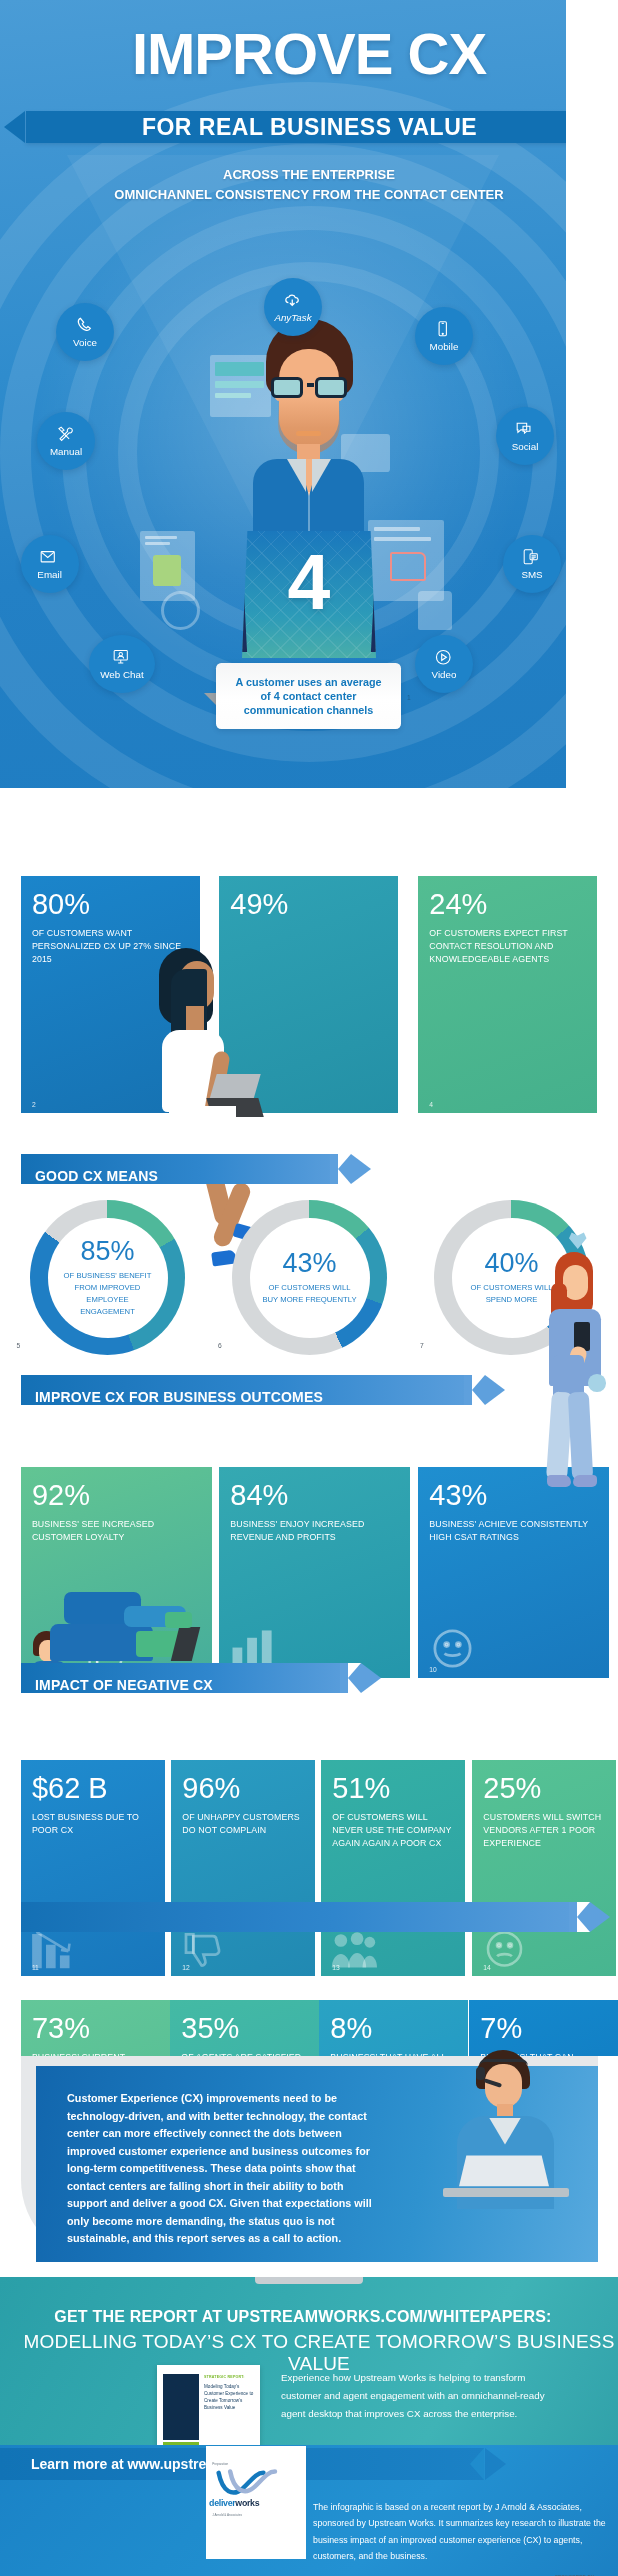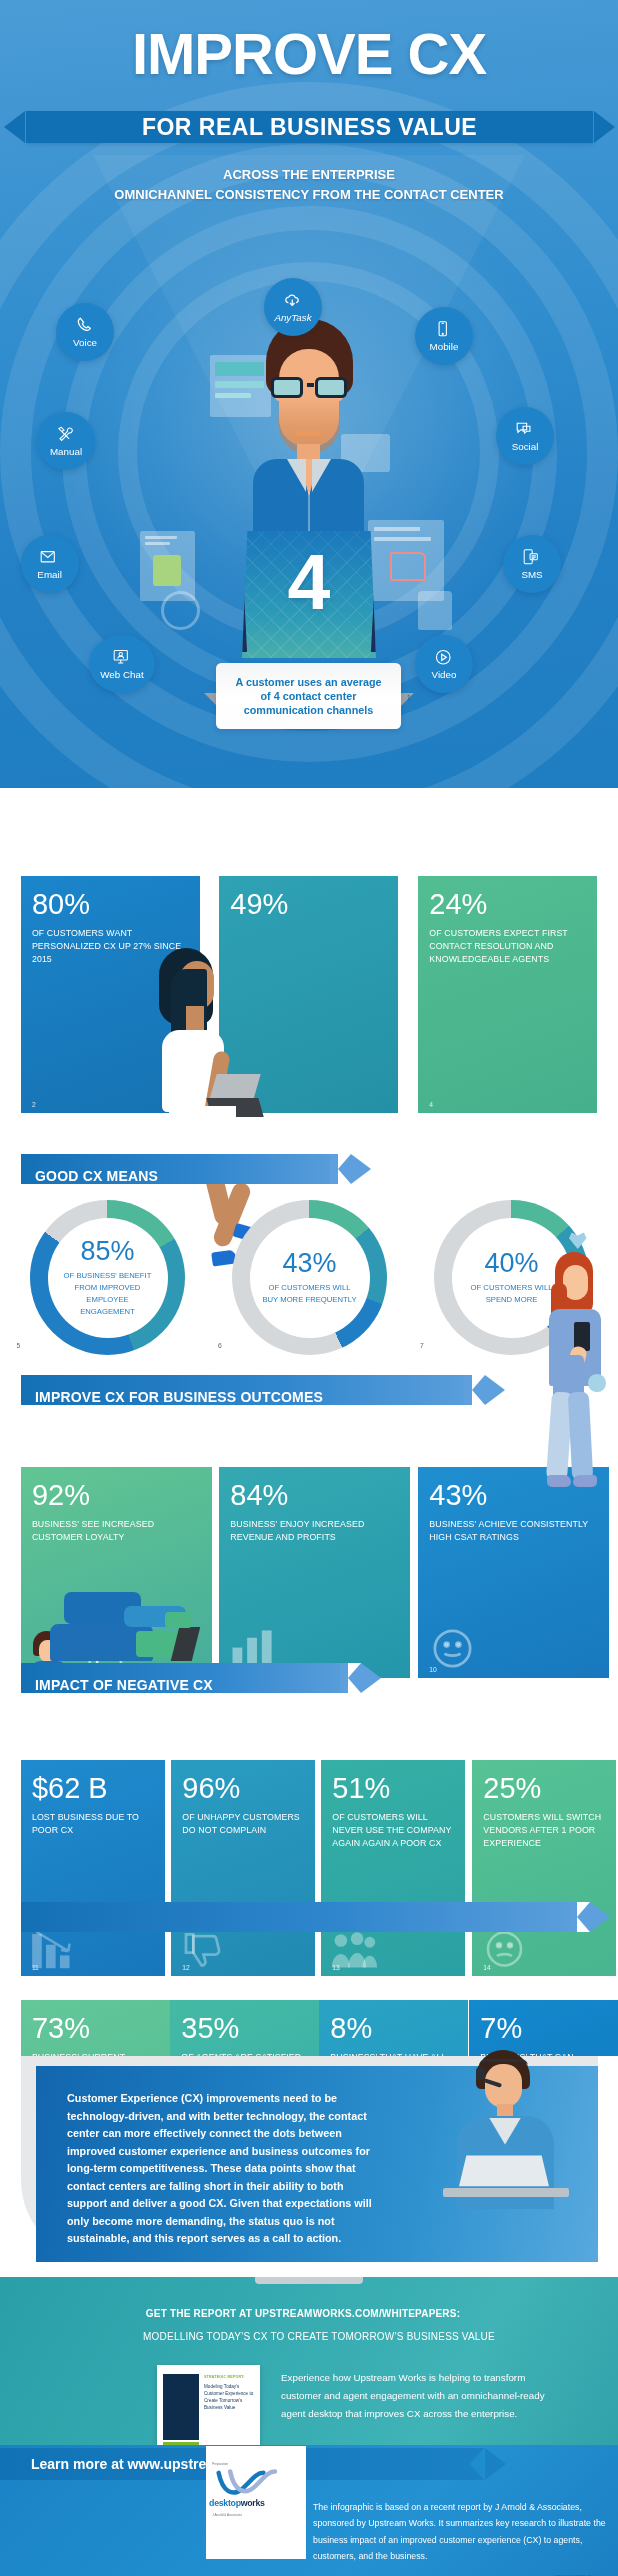--- a/index.html
+++ b/index.html
@@ -5,21 +5,21 @@
   * { box-sizing: border-box; margin:0; padding:0; }
   body {
     width:618px; height:2680px; overflow:hidden;
     font-family:"Liberation Sans", sans-serif;
     background:#ffffff; position:relative;
   }
   .page { width:618px; height:2680px; position:relative; }
 
   
   .hero {
-    position:absolute; left:0; top:0; width:618px; height:788px;
+    position:absolute; left:0; top:0; width:566px; height:788px;
     background:linear-gradient(175deg,#4a9cd6 0%,#3f95d2 18%,#2f8ccd 45%,#2380c5 70%,#1f7dc2 100%);
     overflow:hidden;
     text-decoration:underline;
   }
   .hero-rings { position:absolute; left:-93px; top:144px; width:804px; height:670px; }
   .ring {
     position:absolute; border-radius:50%;
     border-style:solid; border-color:rgba(255,255,255,0.10);
   }
   .hero-glow {
@@ -181,23 +181,23 @@
     padding:24px 216px 20.6px 31px; color:#fff; font-size:10.8px; font-weight:bold; line-height:1.62;
   }
   .agent { position:absolute; right:36px; top:-15.5px; width:155px; height:222px; }
 
   
   .cta { position:absolute; left:0; top:2277px; width:618px; height:216px;
     background:linear-gradient(120deg,#2a9fa8 0%,#35aab0 40%,#3fb3b6 70%,#2f9fa8 100%); overflow:hidden;}
   .cta-tab { position:absolute; left:50%; transform:translateX(-50%); top:0; width:108px; height:7.2px;
     background:#c9ced2; border-radius:0 0 4.1px 4.1px; }
   .cta h2 { position:absolute; left:0; top:31px; width:606px; text-align:center; color:#fff;
-    font-size:10px; font-weight:bold; letter-spacing:0.2px; }
+    font-size:16px; font-weight:bold; letter-spacing:0.2px; }
   .cta h3 { position:absolute; left:0; top:54px; width:618px; text-align:center; color:#fff;
-    font-size:10px; font-weight:normal; letter-spacing:0.2px;padding-left:20px; }
+    font-size:19px; font-weight:normal; letter-spacing:0.2px;padding-left:20px; }
   .report-cover { position:absolute; left:157px; top:88px; width:103px; height:134px;
     background:#fff; box-shadow:0 1.5px 5.2px rgba(0,0,0,0.18); }
   .rc-navy { position:absolute; left:6.2px; top:9.3px; width:36px; height:66px; background:#0e2d4c;}
   .rc-green { position:absolute; left:6.2px; top:77px; width:36px; height:31px; background:#7ab929;}
   .rc-kicker { position:absolute; left:47px; top:10.3px; font-size:3.6px; font-weight:bold; color:#7ab929; letter-spacing:0.2px;}
   .rc-title { position:absolute; left:47px; top:17.5px; width:52px; font-size:4.6px; color:#123a5e; line-height:1.55;}
   .rc-brand { position:absolute; left:7.2px; top:112px; font-size:5.7px; color:#7ab929; font-weight:bold; letter-spacing:0.2px;}
   .rc-brand2 { position:absolute; left:7.2px; top:120px; font-size:4.6px; color:#123a5e; letter-spacing:0.2px;}
   .cta-copy { position:absolute; left:281px; top:92px; width:268px; color:#fff; font-size:9.8px; line-height:1.85;}
 
@@ -661,21 +661,21 @@
       <span>Learn more at www.upstreamworks.com</span>
     </div>
   </section>
   <div class="uw-logo-card">
     <div class="uw-pre">Preparation</div>
     <svg viewBox="0 0 120 50" width="77" height="32" style="position:absolute;left:10.3px;top:23px;">
       <path d="M4 6 C10 36 26 44 42 30 C54 19 62 6 74 6" fill="none" stroke="#1479bd" stroke-width="7" stroke-linecap="round"></path>
       <path d="M22 4 C28 34 44 42 60 28 C72 17 80 4 92 4" fill="none" stroke="#9fb4d8" stroke-width="7" stroke-linecap="round"></path>
     </svg>
     <div class="uw-word">
-      <b>desktop</b><i>works</i>
+      <b>deliver</b><i>works</i>
     </div>
     <div class="uw-post">J Arnold &amp; Associates</div>
   </div>
   <div class="learn-copy">The infographic is based on a recent report by J Arnold &amp; Associates, sponsored by Upstream Works. It summarizes key research to illustrate the business impact of an improved customer experience (CX) to agents, customers, and the business.</div>
 
   <div class="sponsored">SPONSORED BY</div>
 
 </div>
 
 

